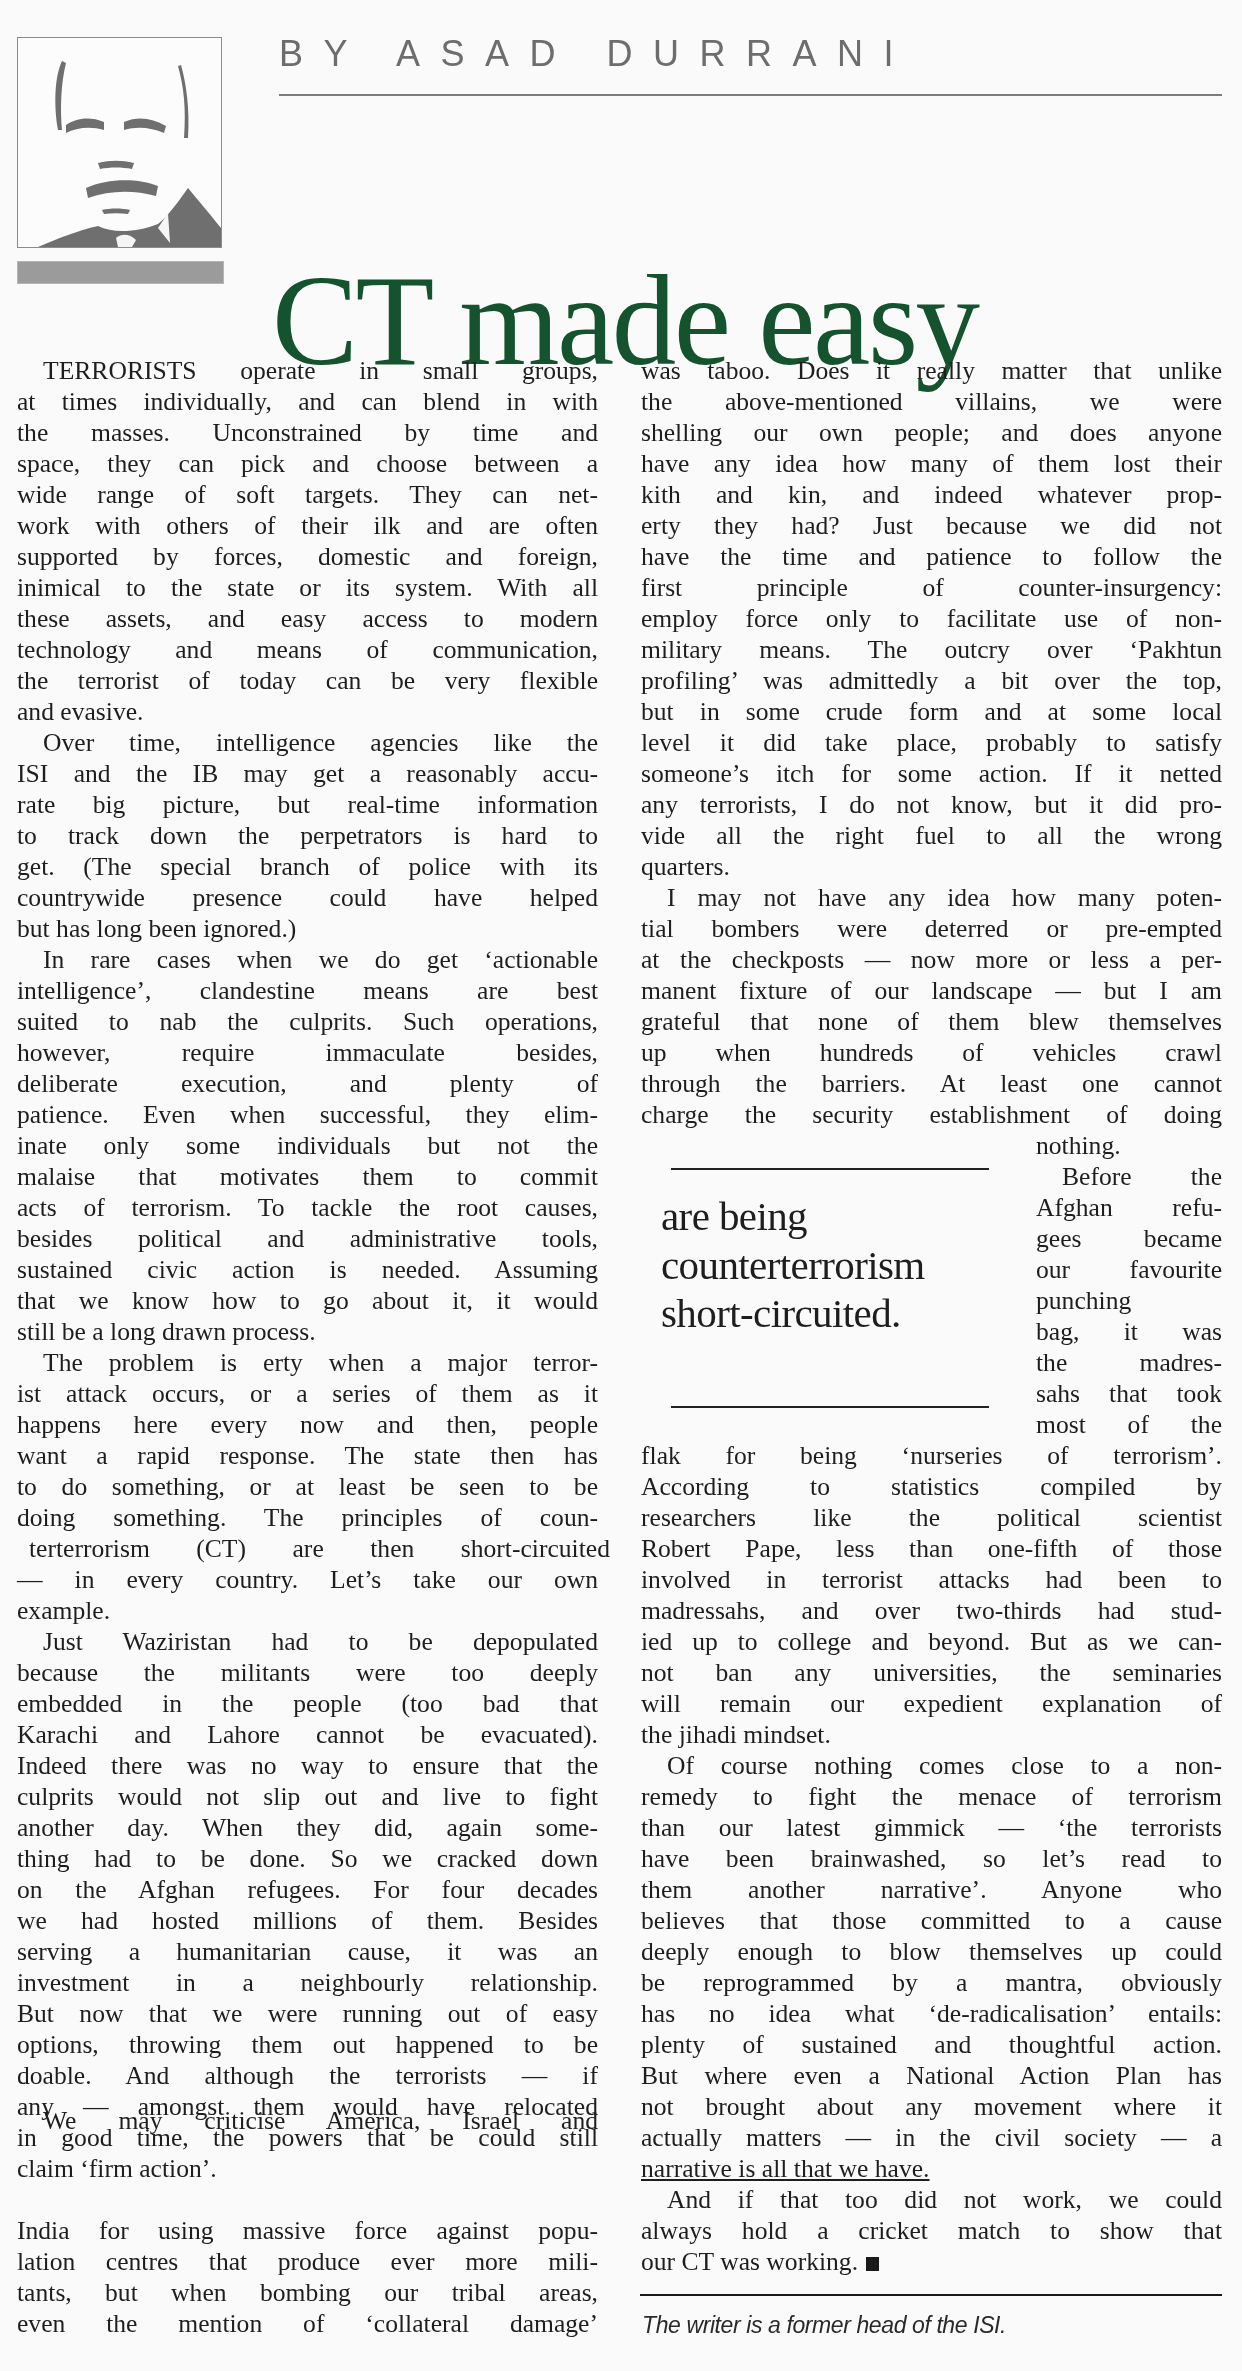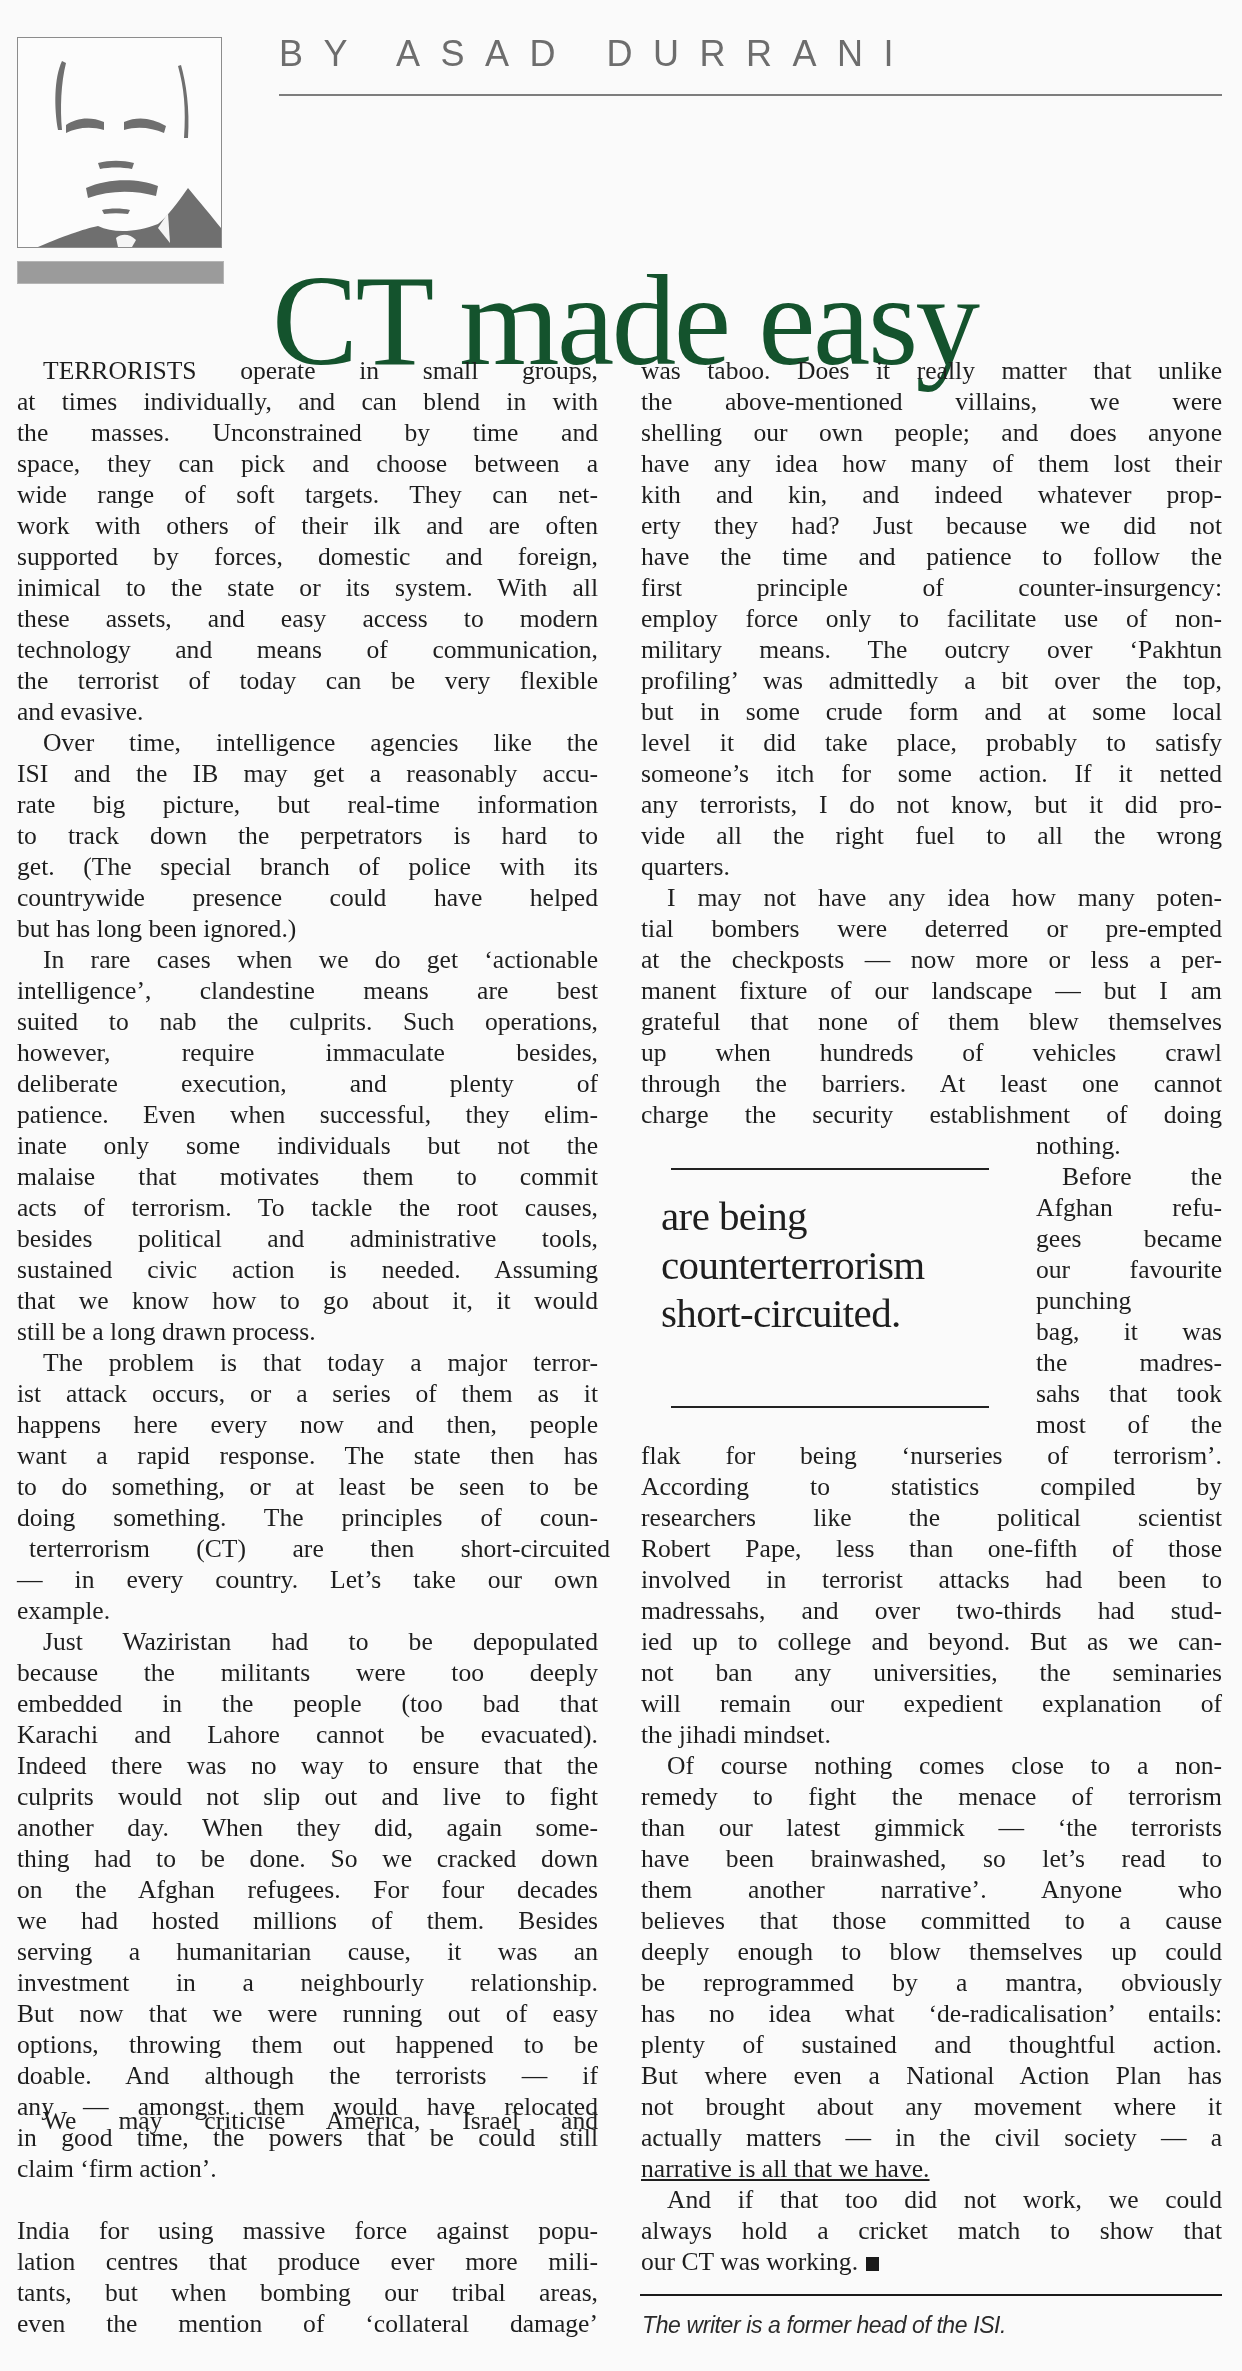--- a/index.html
+++ b/index.html
@@ -116,21 +116,21 @@
     <div class="line" style="top: 682px; left: 0px; width: 581px;">however, require immaculate besides,</div>
     <div class="line" style="top: 713px; left: 0px; width: 581px;">deliberate execution, and plenty of</div>
     <div class="line" style="top: 744px; left: 0px; width: 581px;">patience. Even when successful, they elim-</div>
     <div class="line" style="top: 775px; left: 0px; width: 581px;">inate only some individuals but not the</div>
     <div class="line" style="top: 806px; left: 0px; width: 581px;">malaise that motivates them to commit</div>
     <div class="line" style="top: 837px; left: 0px; width: 581px;">acts of terrorism. To tackle the root causes,</div>
     <div class="line" style="top: 868px; left: 0px; width: 581px;">besides political and administrative tools,</div>
     <div class="line" style="top: 899px; left: 0px; width: 581px;">sustained civic action is needed. Assuming</div>
     <div class="line" style="top: 930px; left: 0px; width: 581px;">that we know how to go about it, it would</div>
     <div class="line last" style="top: 961px; left: 0px; width: 581px;">still be a long drawn process.</div>
-    <div class="line" style="top: 992px; left: 26px; width: 555px;">The problem is that today a major terror-</div>
+    <div class="line" style="top: 992px; left: 26px; width: 555px;">The problem is erty when a major terror-</div>
     <div class="line" style="top: 1023px; left: 0px; width: 581px;">ist attack occurs, or a series of them as it</div>
     <div class="line" style="top: 1054px; left: 0px; width: 581px;">happens here every now and then, people</div>
     <div class="line" style="top: 1085px; left: 0px; width: 581px;">want a rapid response. The state then has</div>
     <div class="line" style="top: 1116px; left: 0px; width: 581px;">to do something, or at least be seen to be</div>
     <div class="line" style="top: 1147px; left: 0px; width: 581px;">doing something. The principles of coun-</div>
     <div class="line" style="top: 1178px; left: 12px; width: 581px;">terterrorism (CT) are then short-circuited</div>
     <div class="line" style="top: 1209px; left: 0px; width: 581px;">— in every country. Let’s take our own</div>
     <div class="line last" style="top: 1240px; left: 0px; width: 581px;">example.</div>
     <div class="line" style="top: 1271px; left: 26px; width: 555px;">Just Waziristan had to be depopulated</div>
     <div class="line" style="top: 1302px; left: 0px; width: 581px;">because the militants were too deeply</div>

